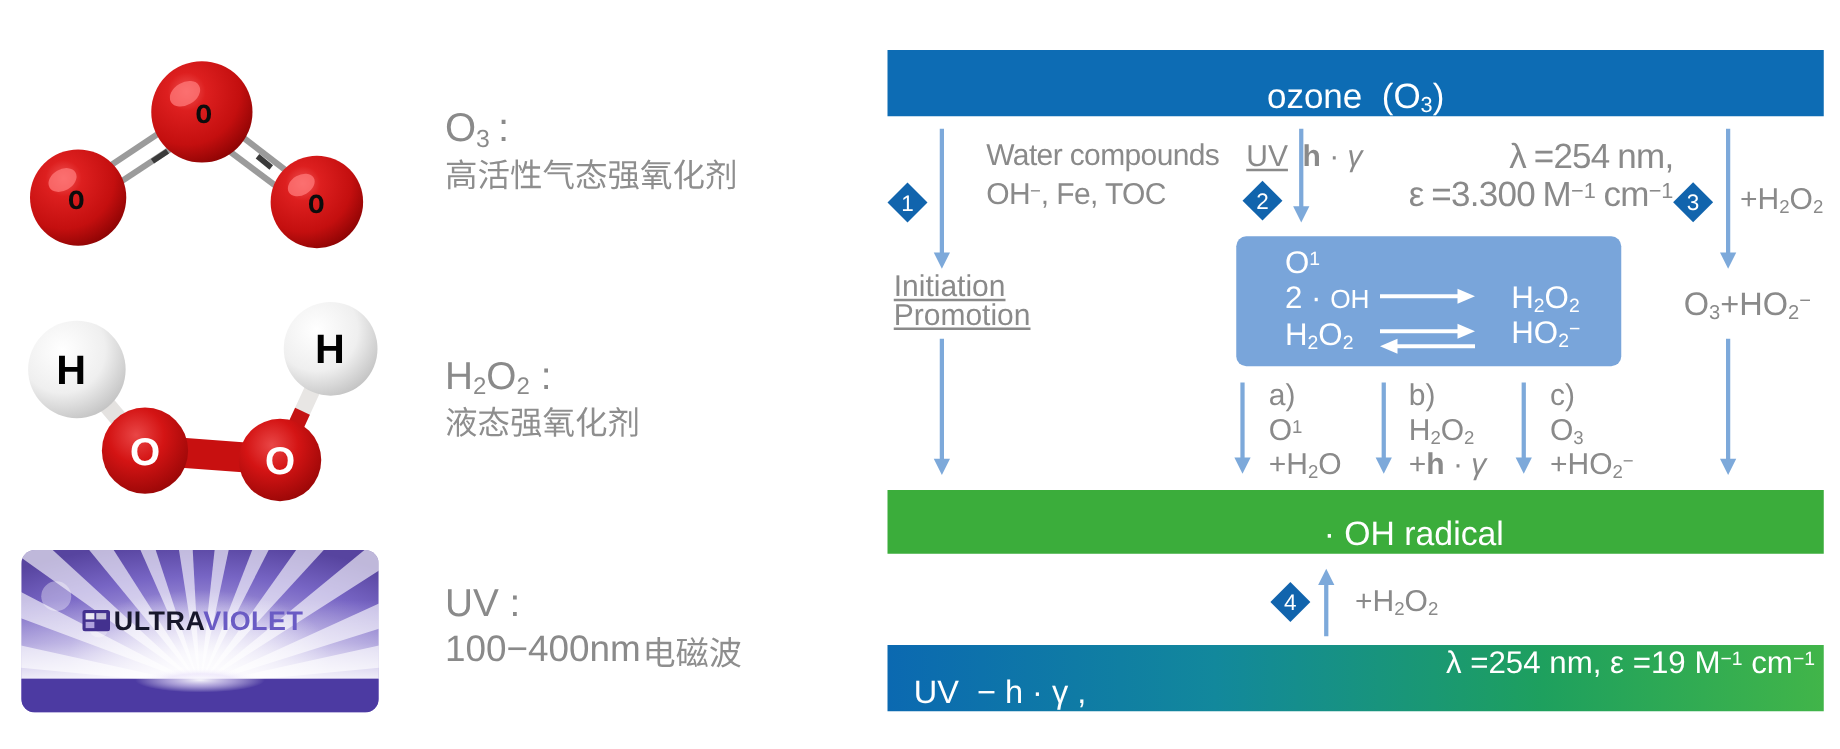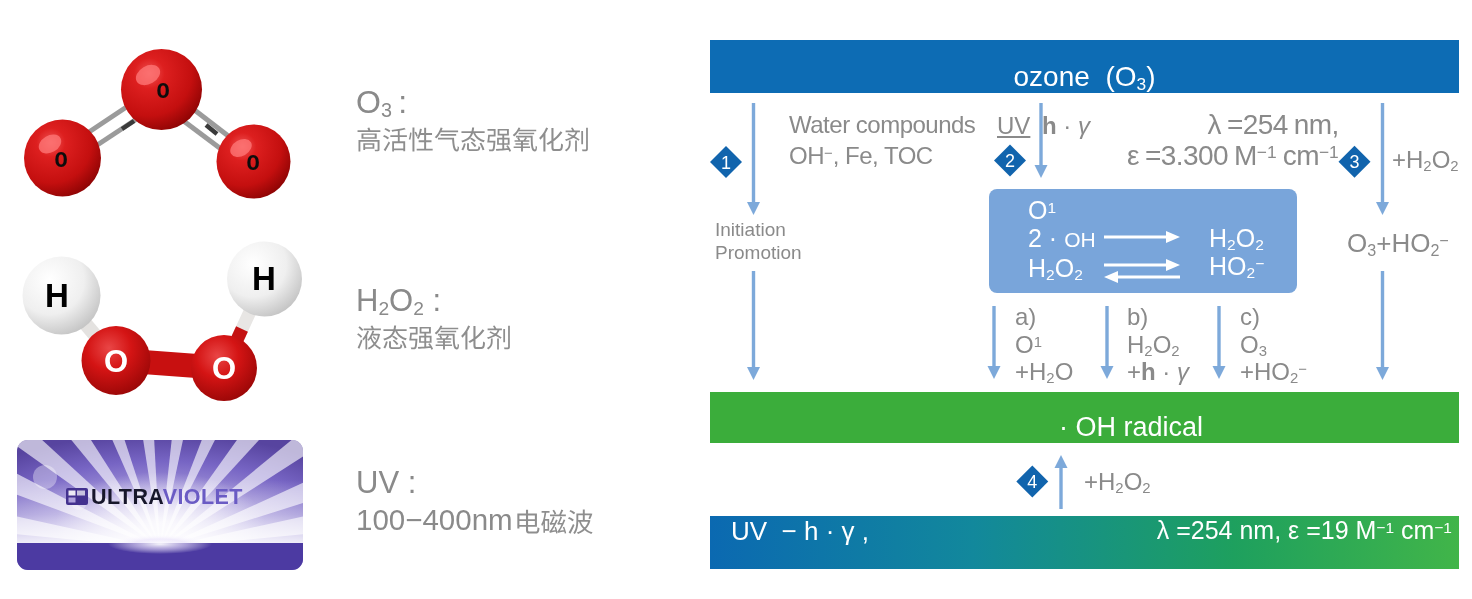--- a/index.html
+++ b/index.html
@@ -17,21 +17,21 @@
 <div class="abs" style="left:710px;top:40px;width:749px;height:53px;display:flex;align-items:flex-end;justify-content:center;color:#fff;font-size:28px;">
     <span>ozone&nbsp; (O<sub class="s">3</sub>)</span>
   </div>
 
 <div class="abs" style="left:710px;top:392px;width:749px;height:51px;background:#3bad3b;"></div>
 <div class="abs" style="left:710px;top:392px;width:842px;height:51px;display:flex;align-items:flex-end;justify-content:center;color:#fff;font-size:27px;">
     <span>· OH radical</span>
   </div>
 
 <div class="abs" style="left:710px;top:516px;width:749px;height:53px;background:linear-gradient(90deg,#0b69b1 0%,#12889c 35%,#1ea05e 70%,#41b549 100%);"></div>
-<div class="abs" style="left:731px;top:516px;height:53px;display:flex;align-items:flex-start;color:#fff;font-size:26px;">
+<div class="abs" style="left:731px;top:516px;height:53px;display:flex;align-items:flex-end;color:#fff;font-size:26px;">
     <span>UV&nbsp; − h · γ ,</span>
   </div>
 <div class="abs" style="right:20px;top:516px;height:71px;display:flex;align-items:flex-start;color:#fff;font-size:25px;">
     <span>λ =254 nm, ε =19 M<sup class="s">−1</sup> cm<sup class="s">−1</sup></span>
   </div>
 
 <svg class="abs" style="left:0;top:0;" width="1472" height="599" viewBox="0 0 1472 599">
   <defs>
     <g id="dia">
       <rect x="-11.3" y="-11.3" width="22.6" height="22.6" transform="rotate(45)" fill="#1164ad"></rect>
@@ -86,21 +86,21 @@
     <path d="M66 34 L66 46 L80 40 Z" stroke="none"></path>
     <line x1="17" y1="52" x2="80" y2="52"></line>
     <path d="M18 46 L18 58 L4 52 Z" stroke="none"></path>
   </g>
 </svg>
 
 <div class="abs gray" style="left:769px;top:109px;font-size:24px;line-height:31px;letter-spacing:-0.5px;margin-left:20px;">Water compounds<br>OH<sup class="s">−</sup>, Fe, TOC</div>
 <div class="abs gray" style="left:997px;top:112px;font-size:24px;text-decoration:underline;">UV</div>
 <div class="abs gray" style="left:1042px;top:112px;font-size:24px;"><b style="font-weight:bold;">h</b> · <i>γ</i></div>
 <div class="abs gray" style="left:1127px;top:109px;font-size:28px;line-height:31px;letter-spacing:-0.6px;word-spacing:-1px;text-align:right;">λ =254 nm,<br>ε =3.300 M<sup class="s">−1</sup> cm<sup class="s">−1</sup></div>
-<div class="abs gray" style="left:715px;top:218px;font-size:19px;line-height:23px;">Initiation<br>Promotion</div>
+<div class="abs gray" style="left:715px;top:218px;font-size:24px;line-height:23px;text-decoration:underline;">Initiation<br>Promotion</div>
 <div class="abs gray" style="left:1392px;top:146px;font-size:24px;">+H<sub class="s">2</sub>O<sub class="s">2</sub></div>
 <div class="abs gray" style="left:1347px;top:228px;font-size:26px;">O<sub class="s">3</sub>+HO<sub class="s">2</sub><sup class="s">−</sup></div>
 <div class="abs gray" style="left:1015px;top:303px;font-size:24px;line-height:27.5px;">a)<br>O<sup class="s">1</sup><br>+H<sub class="s">2</sub>O</div>
 <div class="abs gray" style="left:1127px;top:303px;font-size:24px;line-height:27.5px;">b)<br>H<sub class="s">2</sub>O<sub class="s">2</sub><br>+<b style="font-weight:bold;">h</b> · <i>γ</i></div>
 <div class="abs gray" style="left:1240px;top:303px;font-size:24px;line-height:27.5px;">c)<br>O<sub class="s">3</sub><br>+HO<sub class="s">2</sub><sup class="s">−</sup></div>
 <div class="abs gray" style="left:1084px;top:468px;font-size:24px;">+H<sub class="s">2</sub>O<sub class="s">2</sub></div>
 
 <svg class="abs" style="left:10px;top:35px;" width="300" height="170" viewBox="0 0 300 170">
   <defs>
     <radialGradient id="rg" cx="0.35" cy="0.3" r="0.75">

